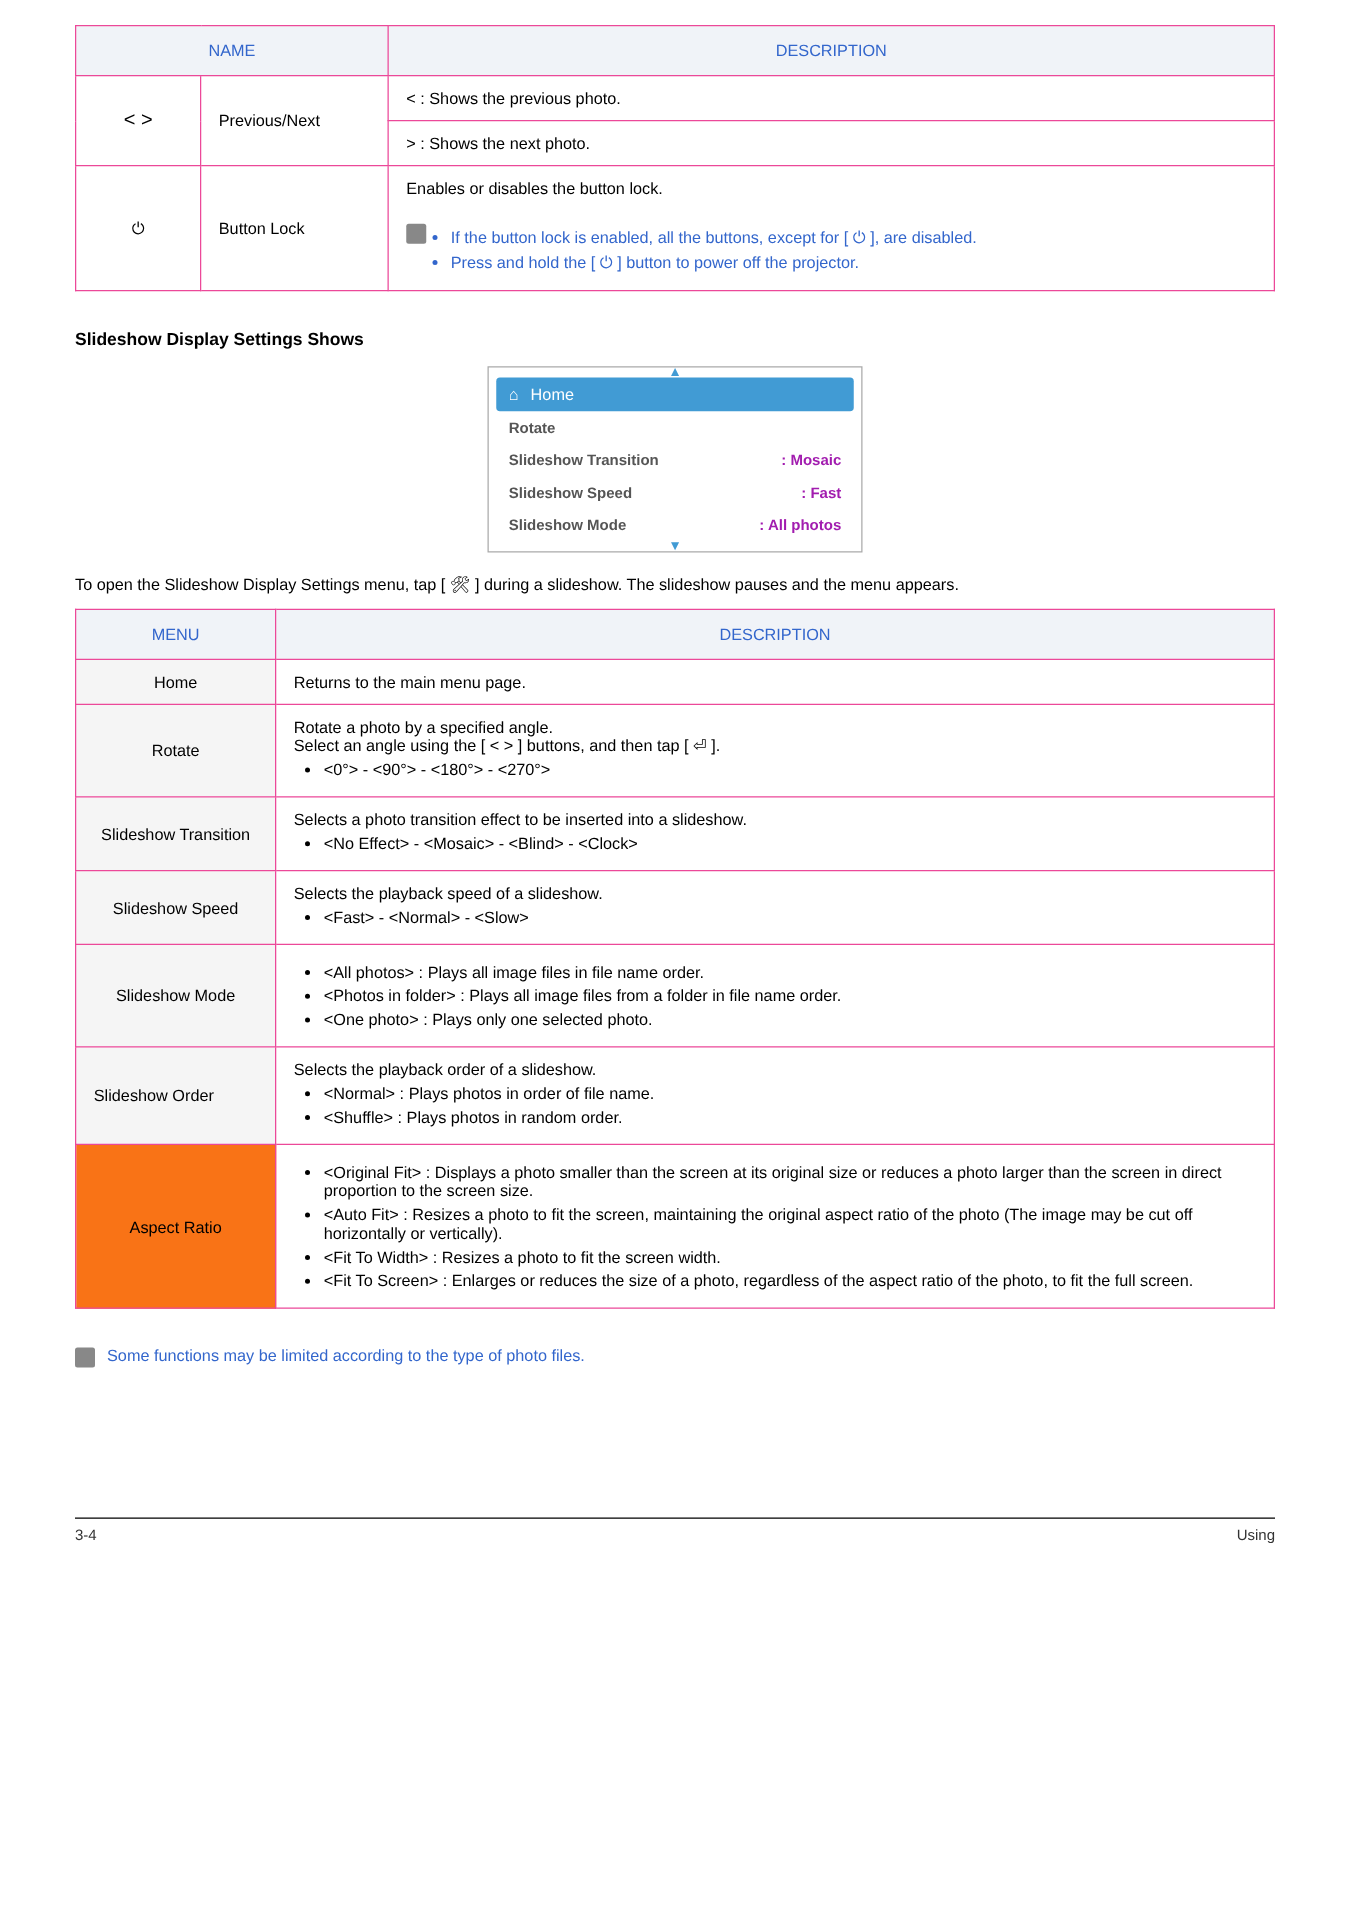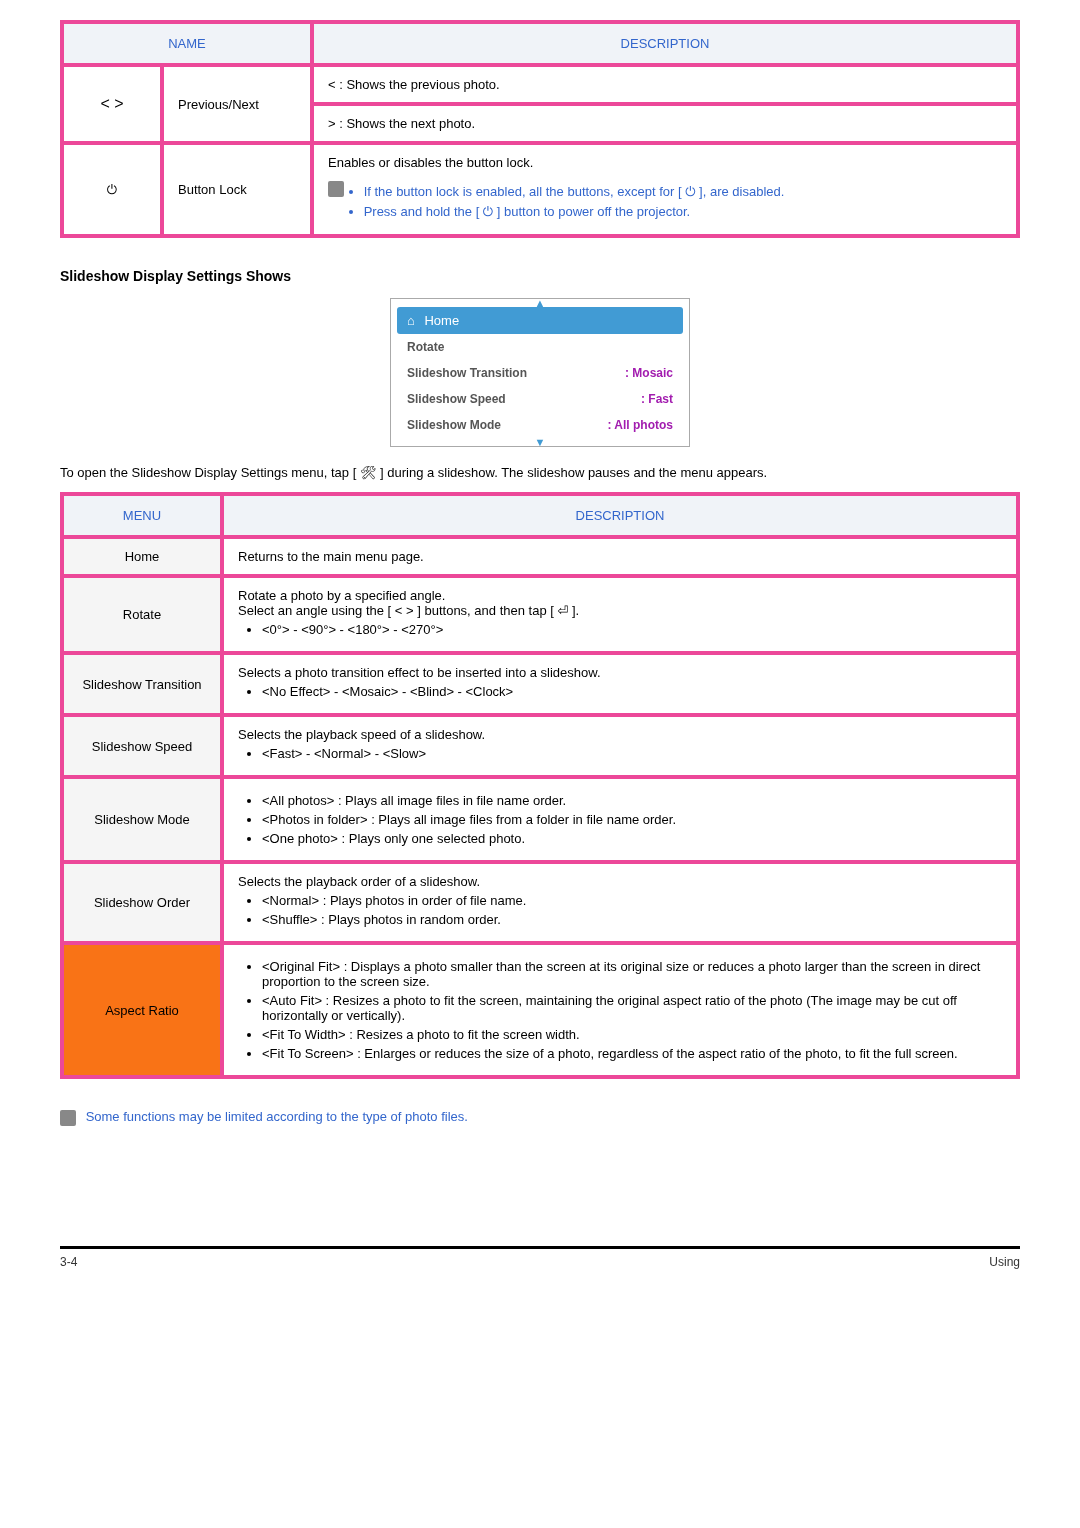--- a/index.html
+++ b/index.html
@@ -11,21 +11,21 @@
   width: 1080px;
   padding: 20px 60px 40px 60px;
 }
 table.main-table {
   width: 100%;
   border-collapse: collapse;
   margin-bottom: 30px;
 }
 table.main-table th,
 table.main-table td {
-  border: 4px solid #ec4899;
+  border: 1px solid #ec4899;
   padding: 10px 14px;
   vertical-align: middle;
 }
 table.main-table th {
   background: #f0f3f8;
   color: #3366cc;
   font-weight: normal;
   text-align: center;
   padding: 12px;
 }
@@ -73,21 +73,21 @@
 .note-icon {
   display: inline-block;
   width: 16px; height: 16px;
   background: #888;
   vertical-align: middle;
   margin-right: 6px;
   border-radius: 2px;
 }
 .note-text { color: #3366cc; }
 .footer {
-  border-top: 3px solid #000000;
+  border-top: 1px solid #000000;
   margin-top: 120px;
   padding-top: 6px;
   display: flex;
   justify-content: space-between;
   font-size: 12px;
   color: #333;
 }
 .power-icon-sm { font-size: 13px; }
 </style>
 </head>
@@ -105,21 +105,21 @@
     <td>&lt; : Shows the previous photo.</td>
   </tr>
   <tr>
     <td>&gt; : Shows the next photo.</td>
   </tr>
   <tr>
     <td class="icon-col"><span class="icon-glyph power-icon-sm">⏻</span></td>
     <td class="name-col">Button Lock</td>
     <td>
       <div>Enables or disables the button lock.</div>
-      <div style="margin-top:10px;">
+      <div style="margin-top:20px;">
         <span class="note-icon"></span>
         <ul class="desc-list blue" style="display:inline-block; vertical-align:top; margin-left:10px;">
           <li>If the button lock is enabled, all the buttons, except for [ ⏻ ], are disabled.</li>
           <li>Press and hold the [ ⏻ ] button to power off the projector.</li>
         </ul>
       </div>
     </td>
   </tr>
 </tbody>
   </table>
@@ -195,21 +195,21 @@
     <td style="text-align:center;background:#f5f5f5;">Slideshow Mode</td>
     <td>
       <ul class="desc-list">
         <li>&lt;All photos&gt; : Plays all image files in file name order.</li>
         <li>&lt;Photos in folder&gt; : Plays all image files from a folder in file name order.</li>
         <li>&lt;One photo&gt; : Plays only one selected photo.</li>
       </ul>
     </td>
   </tr>
   <tr>
-    <td style="text-align:center;background:#f5f5f5;">Slideshow Order</td>
+    <td style="background:#f5f5f5;">Slideshow Order</td>
     <td>
       <div>Selects the playback order of a slideshow.</div>
       <ul class="desc-list">
         <li>&lt;Normal&gt; : Plays photos in order of file name.</li>
         <li>&lt;Shuffle&gt; : Plays photos in random order.</li>
       </ul>
     </td>
   </tr>
   <tr>
     <td style="text-align:center;background:#f97316;">Aspect Ratio</td>

